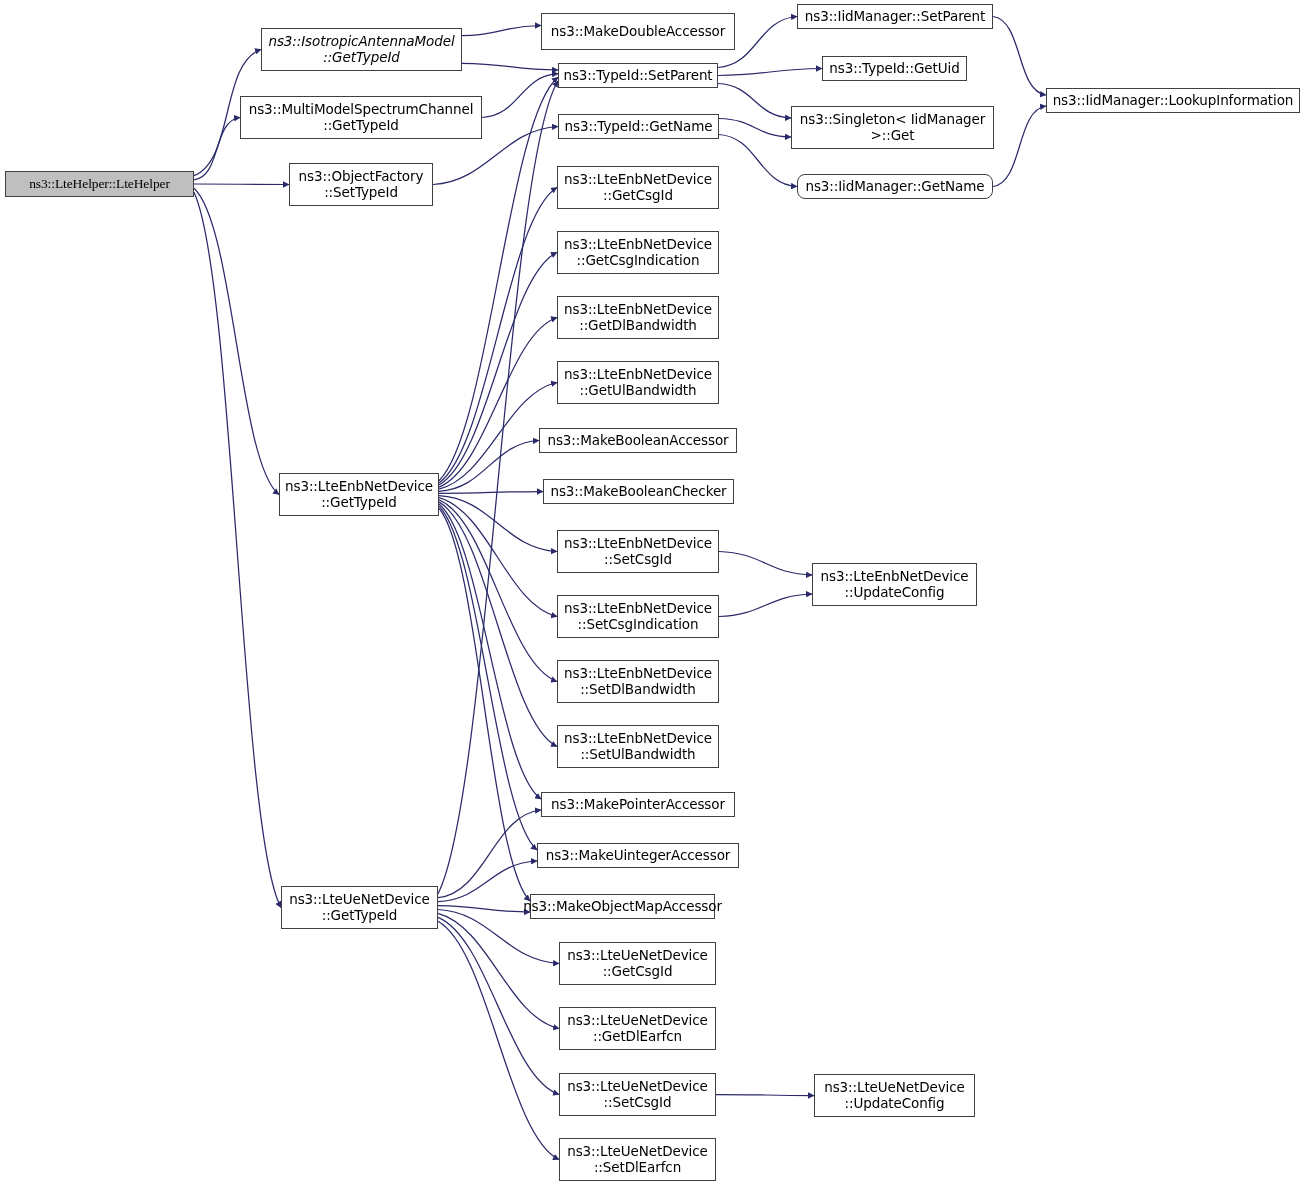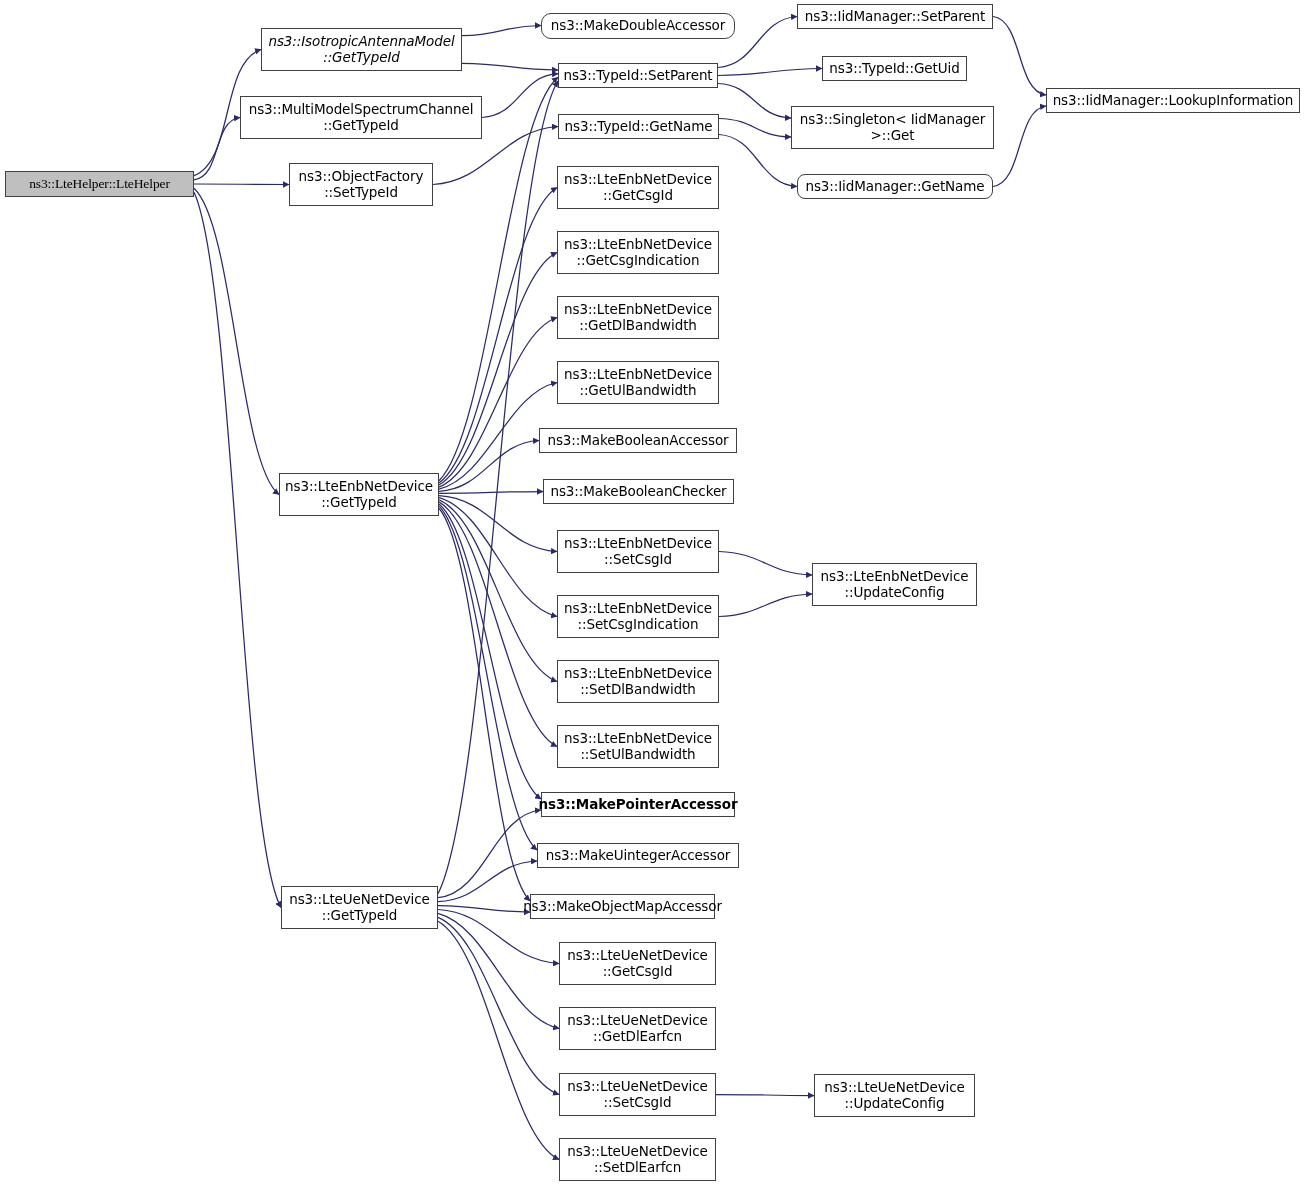--- a/index.html
+++ b/index.html
@@ -105,42 +105,42 @@
       <div class="node thick" style="left: 261px; top: 28px; width: 201px; height: 43px; font-style: italic;">ns3::IsotropicAntennaModel
 ::GetTypeId</div>
       <div class="node" style="left: 240px; top: 96px; width: 242px; height: 43px;">ns3::MultiModelSpectrumChannel
 ::GetTypeId</div>
       <div class="node" style="left: 289px; top: 163px; width: 144px; height: 43px;">ns3::ObjectFactory
 ::SetTypeId</div>
       <div class="node thick" style="left: 279px; top: 473px; width: 160px; height: 43px;">ns3::LteEnbNetDevice
 ::GetTypeId</div>
       <div class="node" style="left: 281px; top: 886px; width: 157px; height: 43px;">ns3::LteUeNetDevice
 ::GetTypeId</div>
-      <div class="node" style="left: 541px; top: 13px; width: 194px; height: 26px; border-radius: 10px;">ns3::MakeDoubleAccessor</div>
+      <div class="node" style="left: 541px; top: 13px; width: 194px; height: 37px;">ns3::MakeDoubleAccessor</div>
       <div class="node thick" style="left: 558px; top: 63px; width: 160px; height: 25px;">ns3::TypeId::SetParent</div>
       <div class="node" style="left: 558px; top: 114px; width: 161px; height: 25px;">ns3::TypeId::GetName</div>
       <div class="node thick" style="left: 557px; top: 166px; width: 162px; height: 43px;">ns3::LteEnbNetDevice
 ::GetCsgId</div>
       <div class="node" style="left: 557px; top: 231px; width: 162px; height: 43px;">ns3::LteEnbNetDevice
 ::GetCsgIndication</div>
       <div class="node" style="left: 557px; top: 296px; width: 162px; height: 43px;">ns3::LteEnbNetDevice
 ::GetDlBandwidth</div>
       <div class="node" style="left: 557px; top: 361px; width: 162px; height: 43px;">ns3::LteEnbNetDevice
 ::GetUlBandwidth</div>
       <div class="node thick" style="left: 539px; top: 428px; width: 198px; height: 25px;">ns3::MakeBooleanAccessor</div>
       <div class="node" style="left: 543px; top: 479px; width: 191px; height: 25px;">ns3::MakeBooleanChecker</div>
       <div class="node" style="left: 557px; top: 530px; width: 162px; height: 43px;">ns3::LteEnbNetDevice
 ::SetCsgId</div>
       <div class="node thick" style="left: 557px; top: 595px; width: 162px; height: 43px;">ns3::LteEnbNetDevice
 ::SetCsgIndication</div>
       <div class="node" style="left: 557px; top: 660px; width: 162px; height: 43px;">ns3::LteEnbNetDevice
 ::SetDlBandwidth</div>
       <div class="node" style="left: 557px; top: 725px; width: 162px; height: 43px;">ns3::LteEnbNetDevice
 ::SetUlBandwidth</div>
-      <div class="node thick" style="left: 541px; top: 792px; width: 194px; height: 25px; font-weight: bold;">ns3::MakePointerAccessor</div>
+      <div class="node thick" style="left: 541px; top: 792px; width: 194px; height: 25px;">ns3::MakePointerAccessor</div>
       <div class="node thick" style="left: 537px; top: 843px; width: 202px; height: 25px;">ns3::MakeUintegerAccessor</div>
       <div class="node" style="left: 530px; top: 894px; width: 185px; height: 25px;">ns3::MakeObjectMapAccessor</div>
       <div class="node" style="left: 559px; top: 942px; width: 157px; height: 43px;">ns3::LteUeNetDevice
 ::GetCsgId</div>
       <div class="node" style="left: 559px; top: 1007px; width: 157px; height: 43px;">ns3::LteUeNetDevice
 ::GetDlEarfcn</div>
       <div class="node thick" style="left: 559px; top: 1073px; width: 157px; height: 43px;">ns3::LteUeNetDevice
 ::SetCsgId</div>
       <div class="node" style="left: 559px; top: 1138px; width: 157px; height: 43px;">ns3::LteUeNetDevice
 ::SetDlEarfcn</div>

